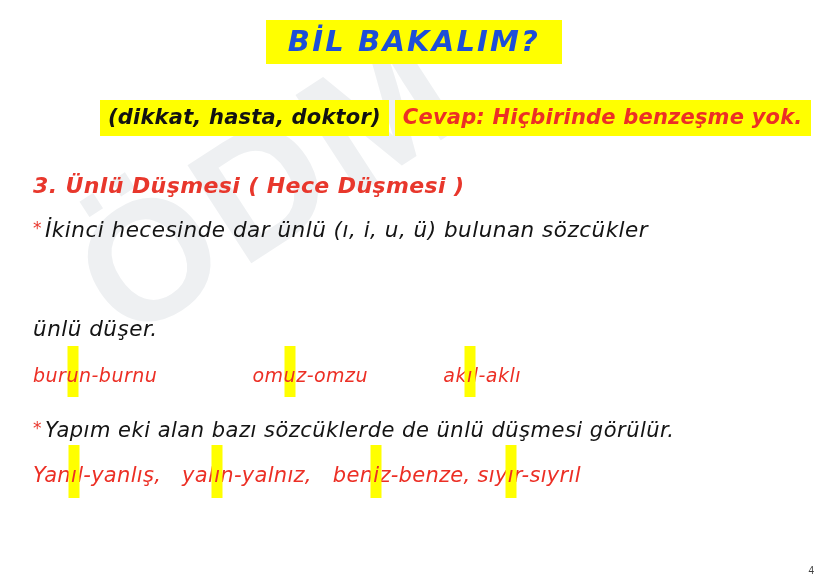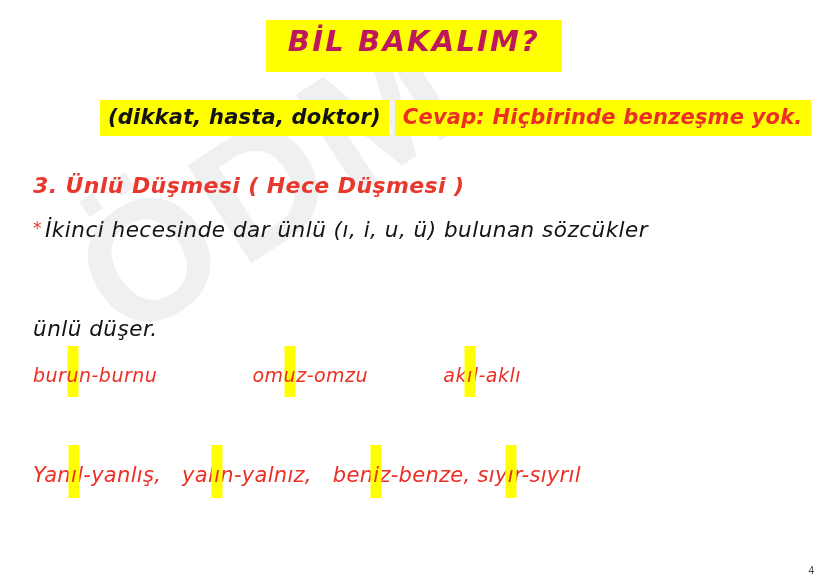--- a/index.html
+++ b/index.html
@@ -52,27 +52,27 @@
   .title-wrap {
     position: absolute;
     left: 0;
     top: 20px;
     width: 828px;
     text-align: center;
   }
   .title {
     display: inline-block;
     background: #ffff00;
-    color: #be185d;
+    color: #1d4ed8;
     font-family: "DejaVu Sans", sans-serif;
     font-weight: 700;
     font-style: italic;
     font-size: 29px;
     letter-spacing: 2.2px;
-    padding: 6px 22px 15px 22px;
+    padding: 6px 22px 7px 22px;
     line-height: 1.08;
   }
 
   .answer-row {
     position: absolute;
     left: 68px;
     top: 100px;
     display: flex;
     align-items: stretch;
     gap: 6px;
@@ -199,20 +199,23 @@
     <div class="body-line line-c">ünlü düşer.</div>
 
     <div class="ex-line line-d">
       <span><span>bur</span><span class="mark">u</span><span>n-burnu</span></span>
       <span class="ex-gap-1"></span>
       <span><span>om</span><span class="mark">u</span><span>z-omzu</span></span>
       <span class="ex-gap-2"></span>
       <span><span>ak</span><span class="mark">ı</span><span>l-aklı</span></span>
     </div>
 
+    <div class="body-line line-e">
+      <span class="star">*</span><span>Yapım eki alan bazı sözcüklerde de ünlü düşmesi görülür.</span>
+    </div>
 
     <div class="ex-line line-f">
       <span><span>Yan</span><span class="mark">ı</span><span>l-yanlış,</span></span>
       <span>&nbsp;</span>
       <span><span>yal</span><span class="mark">ı</span><span>n-yalnız,</span></span>
       <span>&nbsp;</span>
       <span><span>ben</span><span class="mark">i</span><span>z-benze,</span></span>
       <span><span>sıy</span><span class="mark">ı</span><span>r-sıyrıl</span></span>
     </div>
 

